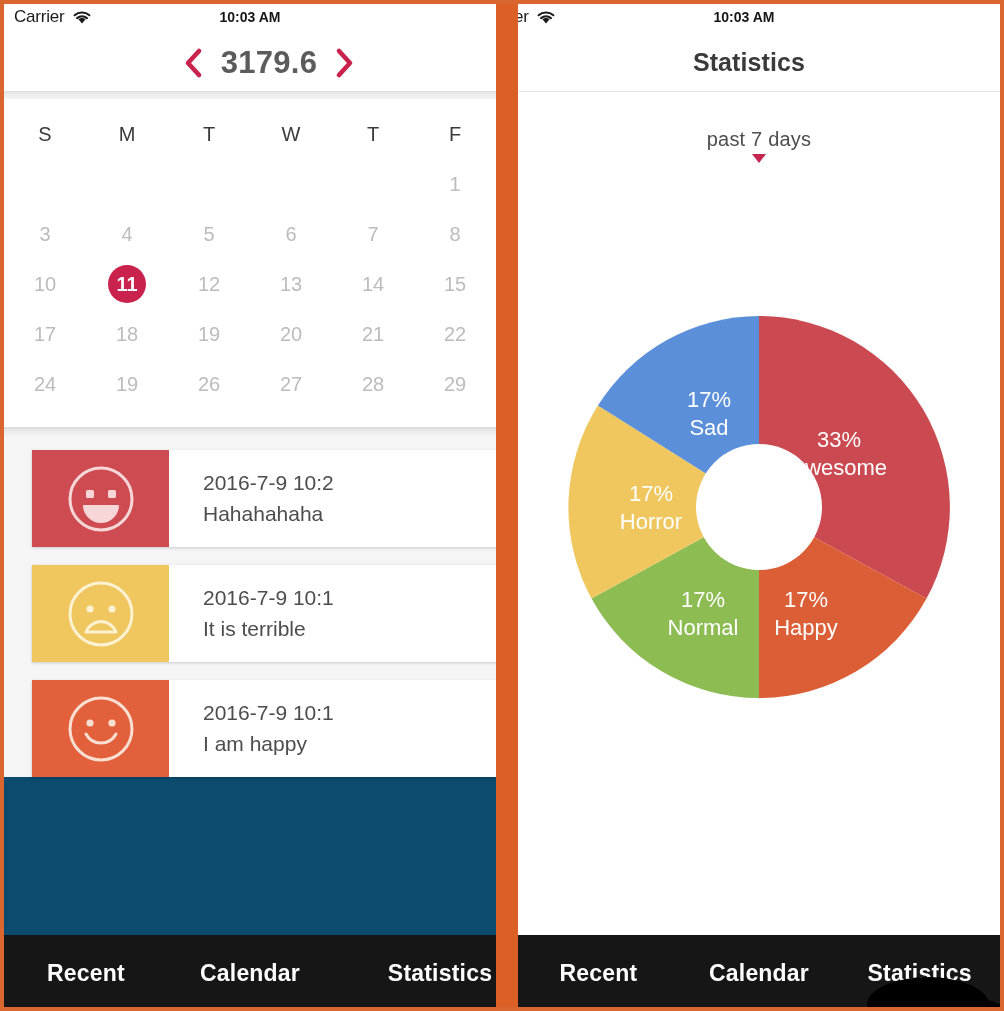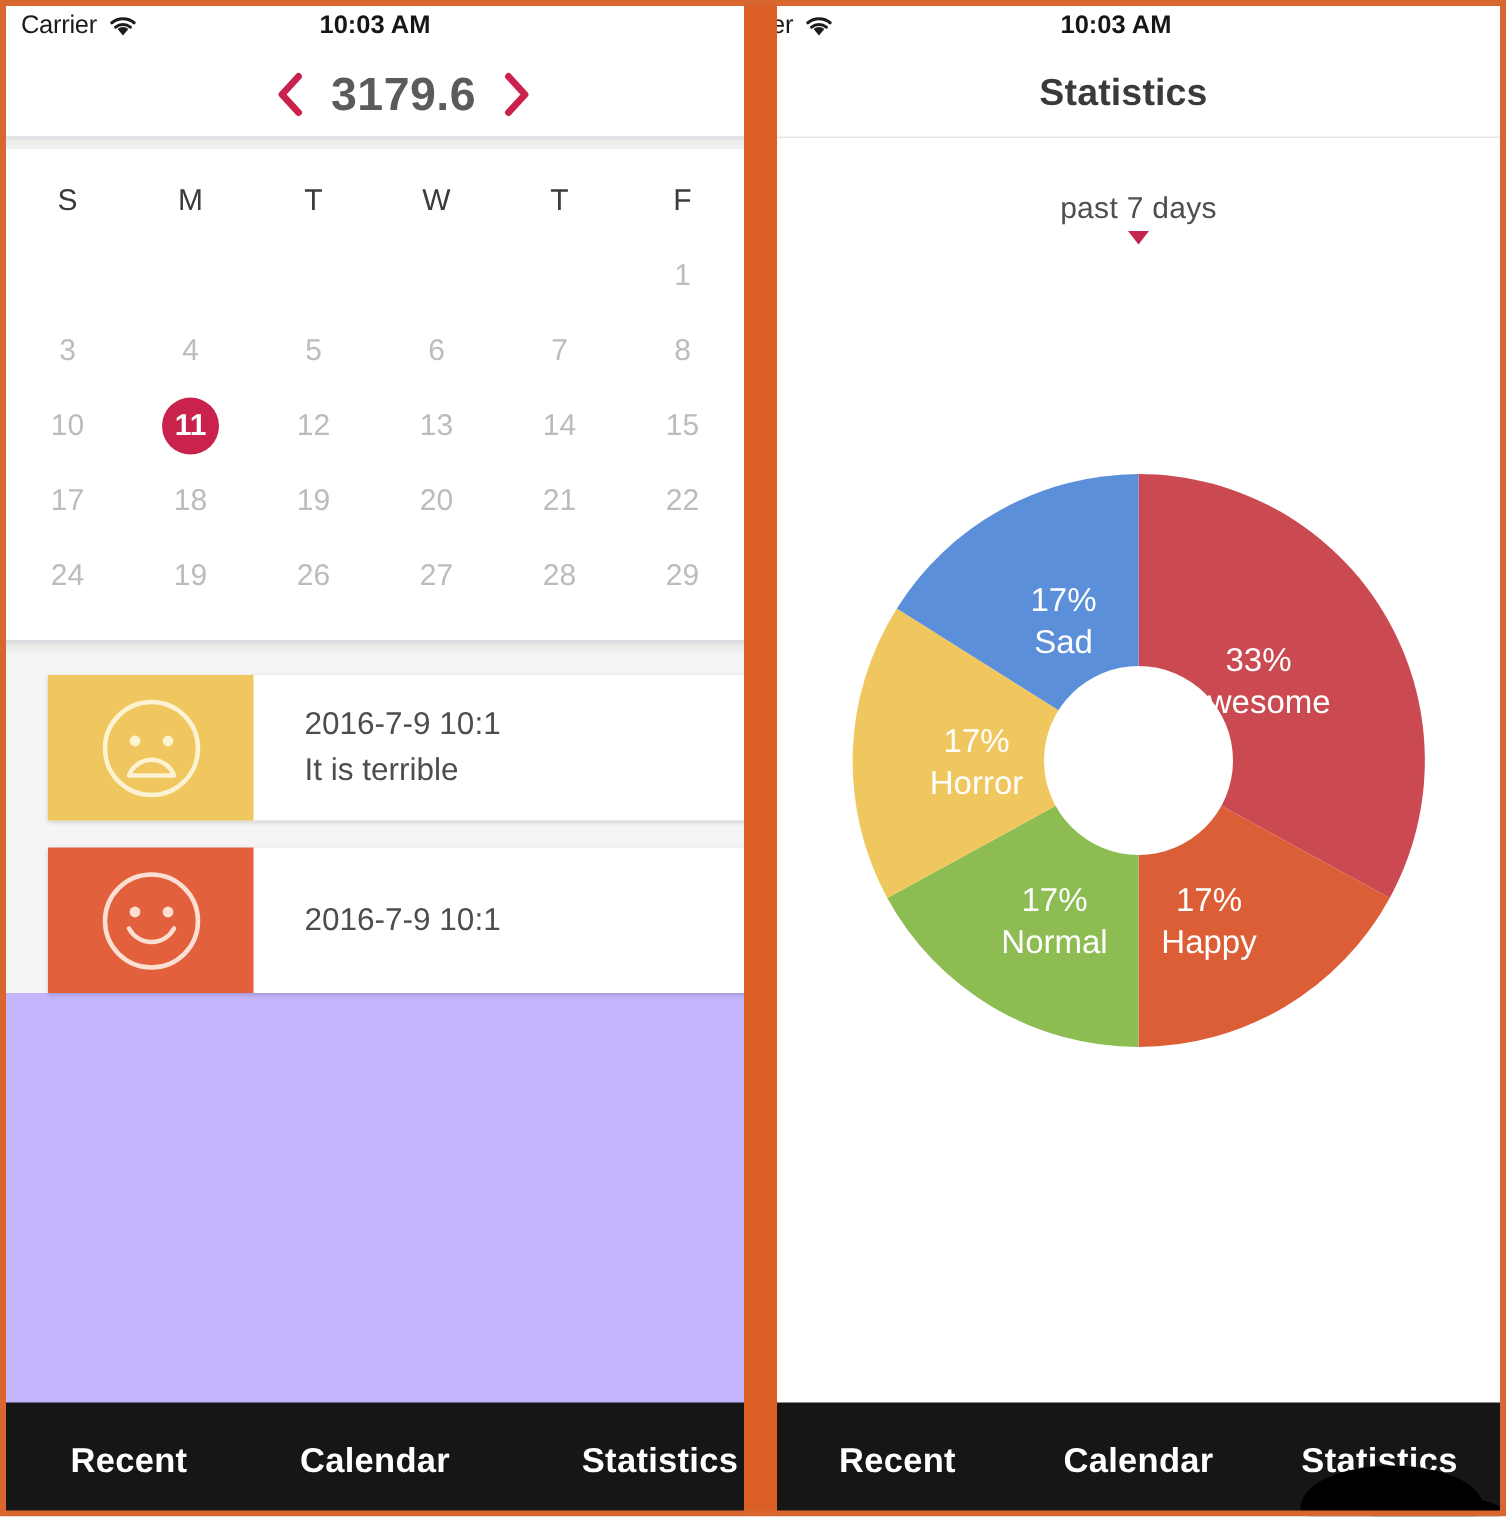--- a/index.html
+++ b/index.html
@@ -41,21 +41,21 @@
     height: 1011px;
     background: #dc5f26;
     z-index: 30;
   }
 
   
   .panel {
     position: absolute;
     top: 0;
     height: 1011px;
-    background: #c4b5fd;
+    background: #0c4a6e;
     overflow: hidden;
   }
   .panel-left  { left: 4px;   width: 492px; }
   .panel-right { left: 518px; width: 482px; }
 
   
   .status-bar {
     position: relative;
     height: 34px;
     background: #ffffff;
@@ -74,21 +74,21 @@
     font-size: 17px;
     font-weight: 400;
     color: #1b1b1b;
   }
   .panel-left .status-carrier  { left: 10px; }
   .panel-right .status-carrier { left: -13px; }
   .status-time {
     position: absolute;
     width: 100%;
     text-align: center;
-    font-size: 17px;
+    font-size: 14px;
     font-weight: 700;
     color: #161616;
     letter-spacing: 0;
   }
   .panel-left  .status-time { left: 0;    }
   .panel-right .status-time { left: -15px; }
   .wifi-icon { display: block; }
 
   
   .nav-bar {
@@ -391,20 +391,34 @@
         <div class="cal-cell"><span class="daynum">28</span></div>
         <div class="cal-cell"><span class="daynum">29</span></div>
       </div>
 
     </div>
 
     <div class="cal-bottom-shadow"></div>
 
     <div class="entry-list">
 
+      <div class="entry-card">
+        <div class="entry-icon" style="background:#ce4b52;">
+          <svg width="76" height="76" viewBox="0 0 76 76">
+            <circle cx="38" cy="38" r="31" fill="none" stroke="#f6d6d6" stroke-width="3"></circle>
+            <rect x="23" y="29" width="8" height="8" rx="1.5" fill="#f6d6d6"></rect>
+            <rect x="45" y="29" width="8" height="8" rx="1.5" fill="#f6d6d6"></rect>
+            <path d="M20 44 A18 18 0 0 0 56 44 Z" fill="#f6d6d6"></path>
+          </svg>
+        </div>
+        <div class="entry-text">
+          <div class="entry-date">2016-7-9 10:2</div>
+          <div class="entry-note">Hahahahaha</div>
+        </div>
+      </div>
 
       <div class="entry-card">
         <div class="entry-icon" style="background:#efc75e;">
           <svg width="76" height="76" viewBox="0 0 76 76">
             <circle cx="38" cy="38" r="31" fill="none" stroke="#fdf2d2" stroke-width="3"></circle>
             <circle cx="27" cy="33" r="3.6" fill="#fdf2d2"></circle>
             <circle cx="49" cy="33" r="3.6" fill="#fdf2d2"></circle>
             <path d="M23 56 A16 16 0 0 1 53 56 Z" fill="none" stroke="#fdf2d2" stroke-width="3" stroke-linejoin="round"></path>
           </svg>
         </div>
@@ -418,20 +432,21 @@
         <div class="entry-icon" style="background:#e2613c;">
           <svg width="76" height="76" viewBox="0 0 76 76">
             <circle cx="38" cy="38" r="31" fill="none" stroke="#fadfd2" stroke-width="3"></circle>
             <circle cx="27" cy="32" r="3.6" fill="#fadfd2"></circle>
             <circle cx="49" cy="32" r="3.6" fill="#fadfd2"></circle>
             <path d="M23 43 A17 17 0 0 0 53 43" fill="none" stroke="#fadfd2" stroke-width="3" stroke-linecap="round"></path>
           </svg>
         </div>
         <div class="entry-text">
           <div class="entry-date">2016-7-9 10:1</div>
+          <div class="entry-note">I am happy</div>
         </div>
       </div>
 
     </div>
 
     <div class="tab-bar">
       <div class="tab-item">Recent</div>
       <div class="tab-item">Calendar</div>
       <div class="tab-item">Statistics</div>
     </div>

